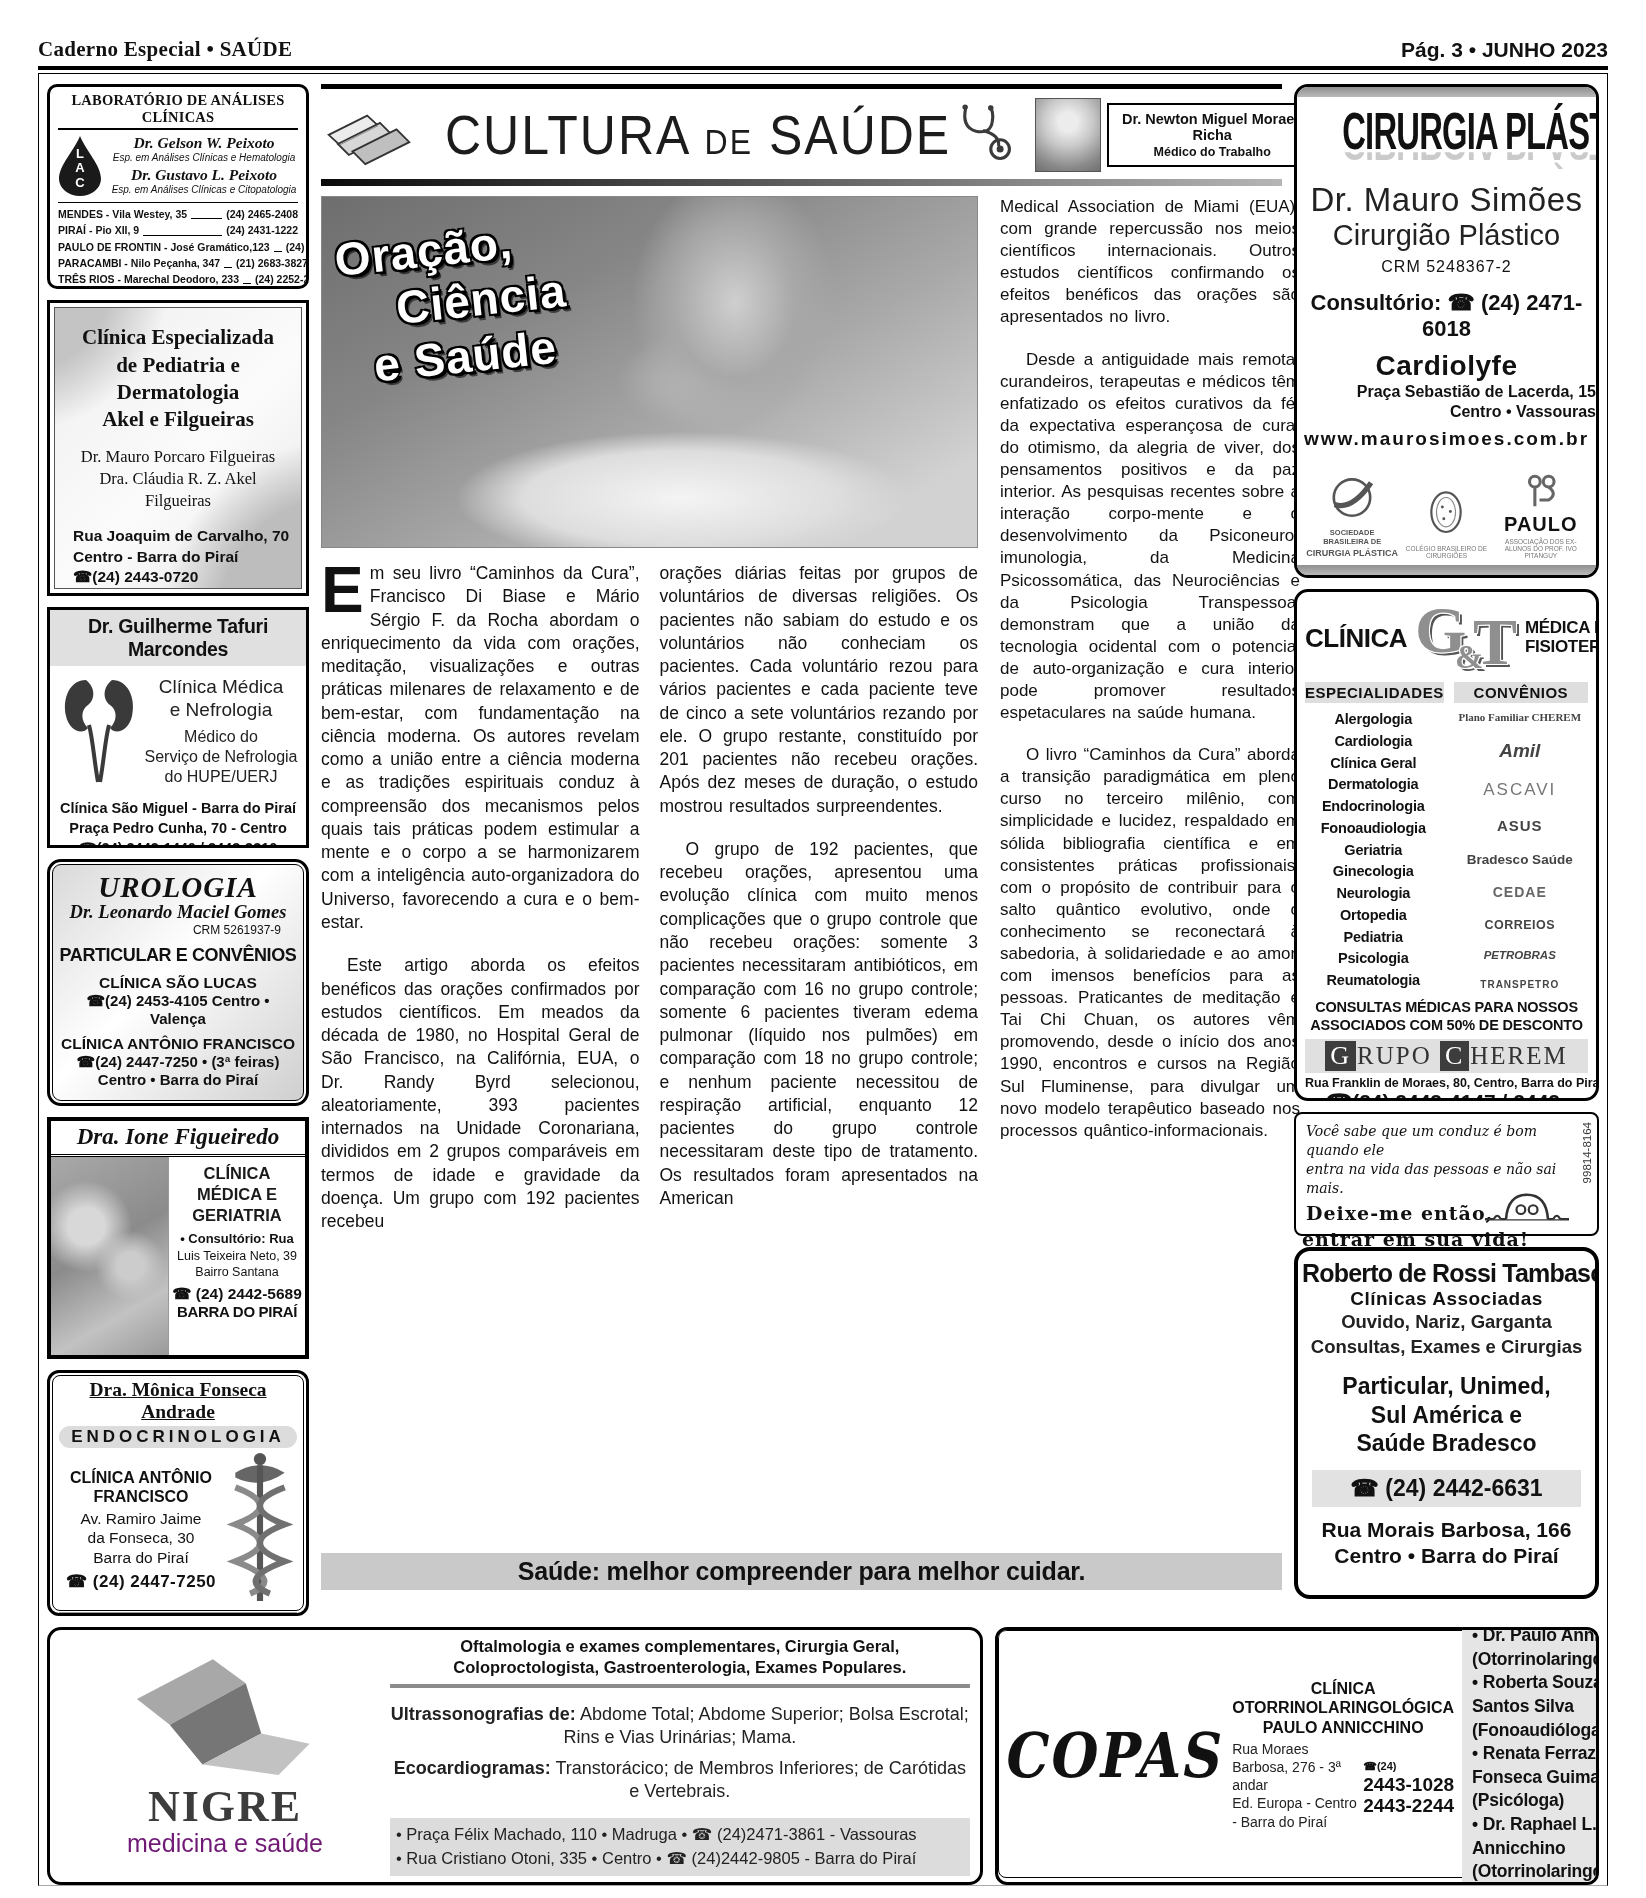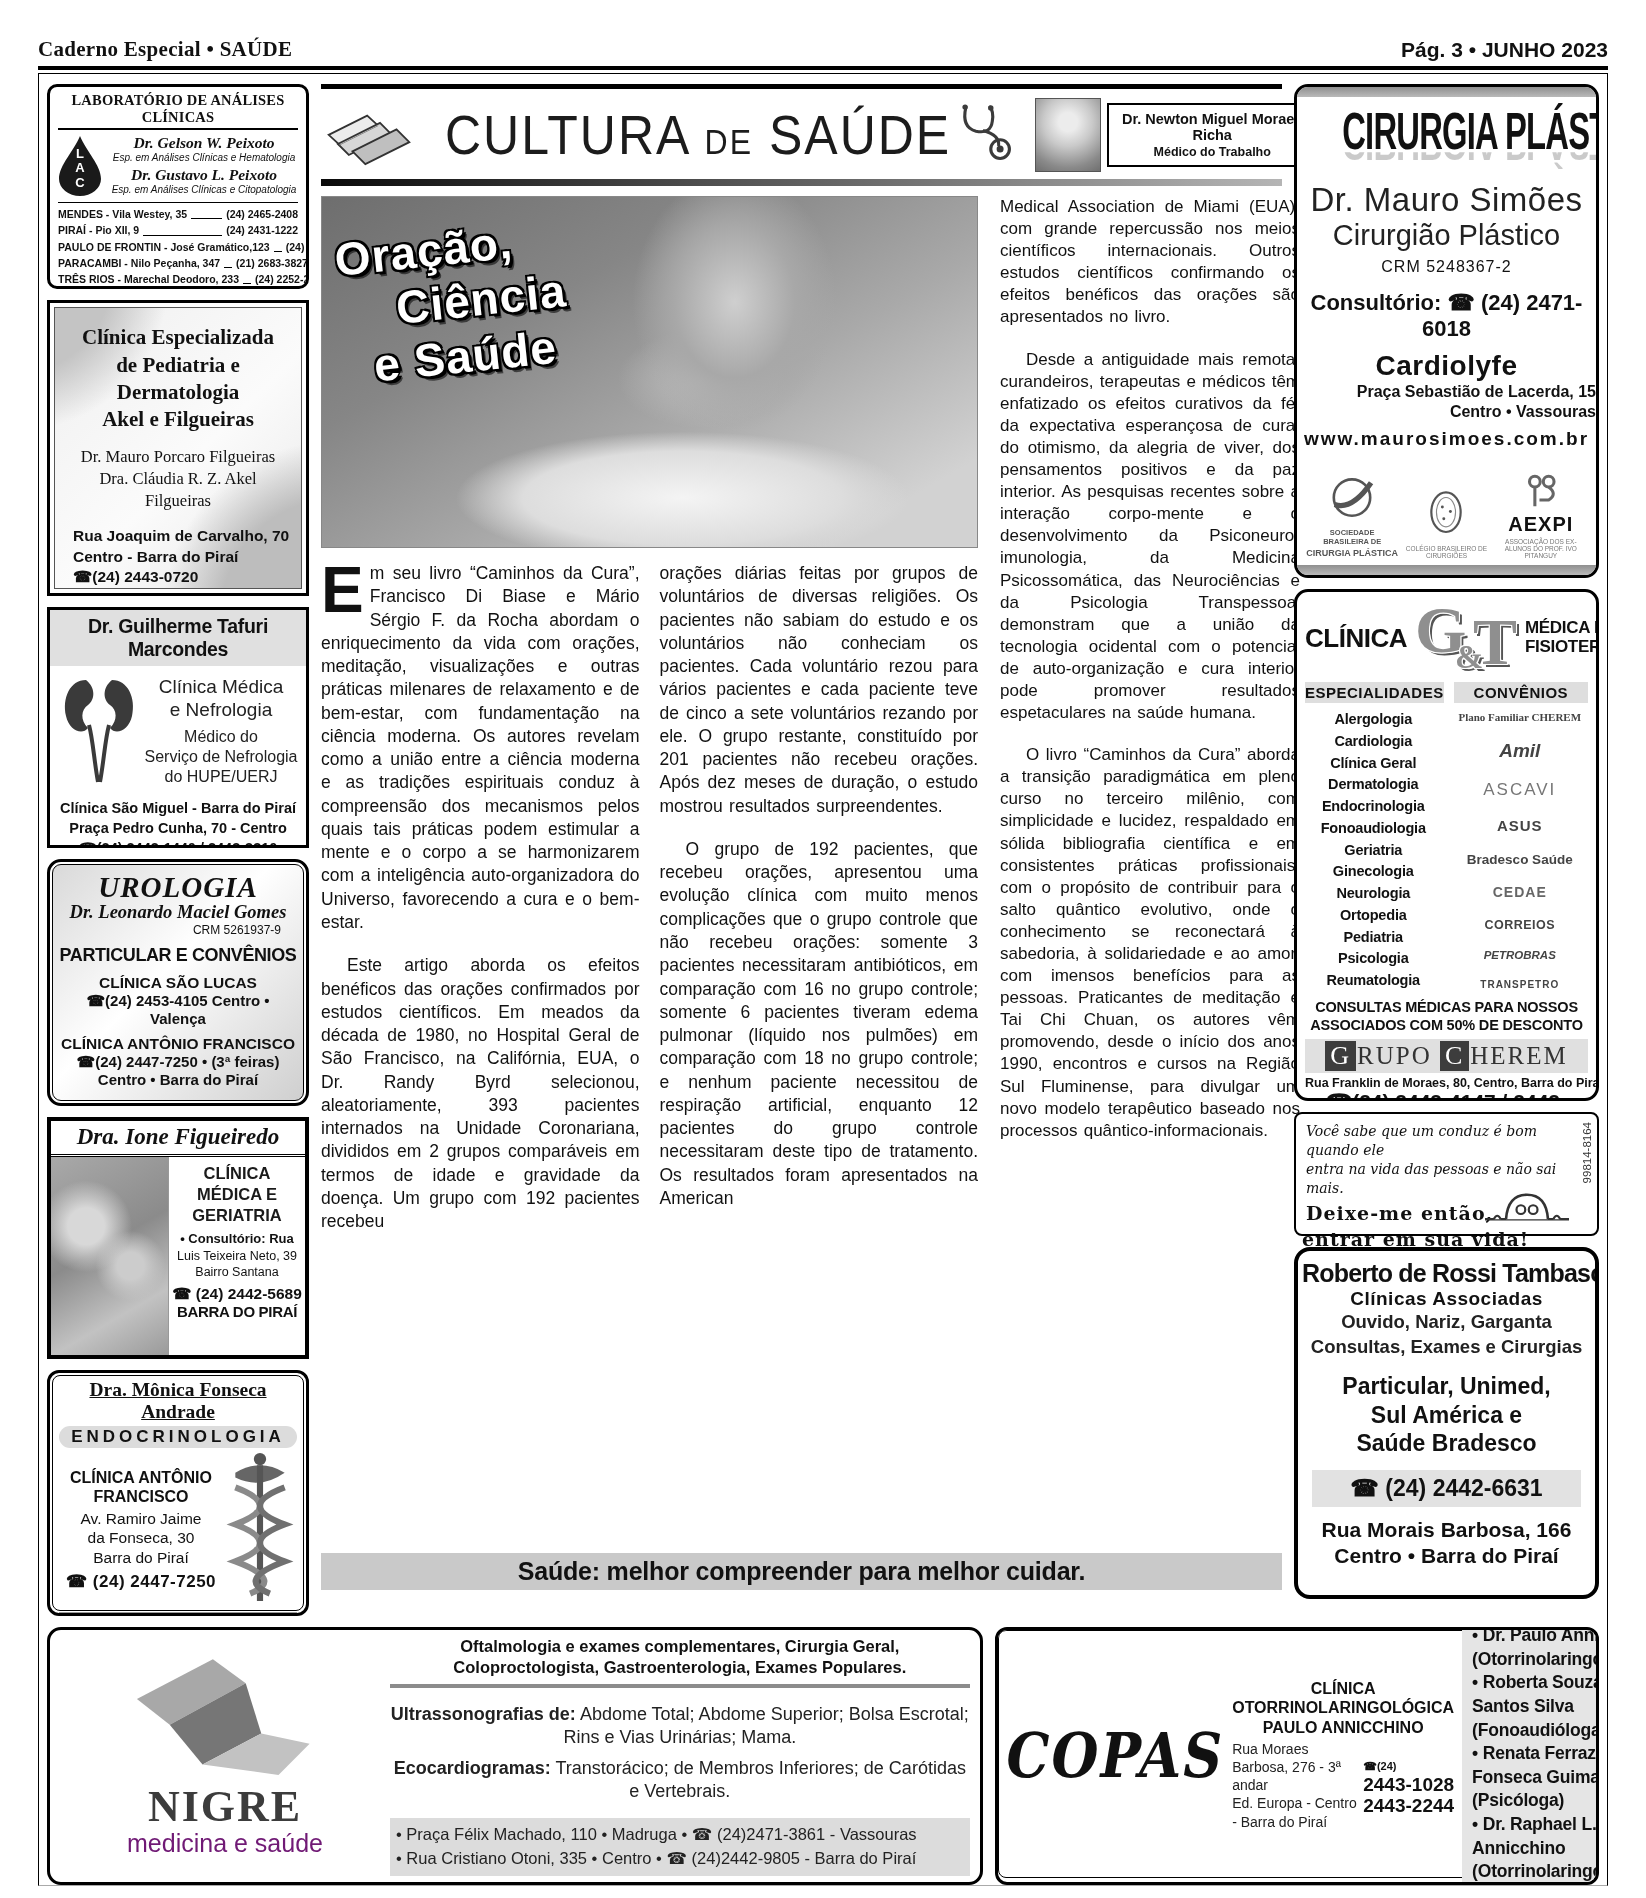--- a/index.html
+++ b/index.html
@@ -510,21 +510,21 @@
                   <circle cx="27" cy="42" r="2" fill="#555"></circle>
                 </svg>
             <div class="cir-cap2">COLÉGIO BRASILEIRO DE CIRURGIÕES</div>
           </div>
           <div class="cir-l">
             <svg viewBox="0 0 60 46" style="width:46px">
                   <circle cx="22" cy="10" r="7" fill="none" stroke="#666" stroke-width="4"></circle>
                   <circle cx="40" cy="10" r="7" fill="none" stroke="#666" stroke-width="4"></circle>
                   <path d="M22,17 L22,42 M40,17 Q52,26 40,34 L28,34" stroke="#666" stroke-width="4" fill="none"></path>
                 </svg>
-            <div class="aexpi">AEXPI</div>
+            <div class="aexpi">PAULO</div>
             <div class="cir-cap2">ASSOCIAÇÃO DOS EX-ALUNOS DO PROF. IVO PITANGUY</div>
           </div>
         </div>
         <div class="cir-bar"></div>
       </div>
 
       <div class="ad gt">
         <div class="gt-head">
           <div class="gt-clinica">CLÍNICA</div>
           <div class="gt-logo">

